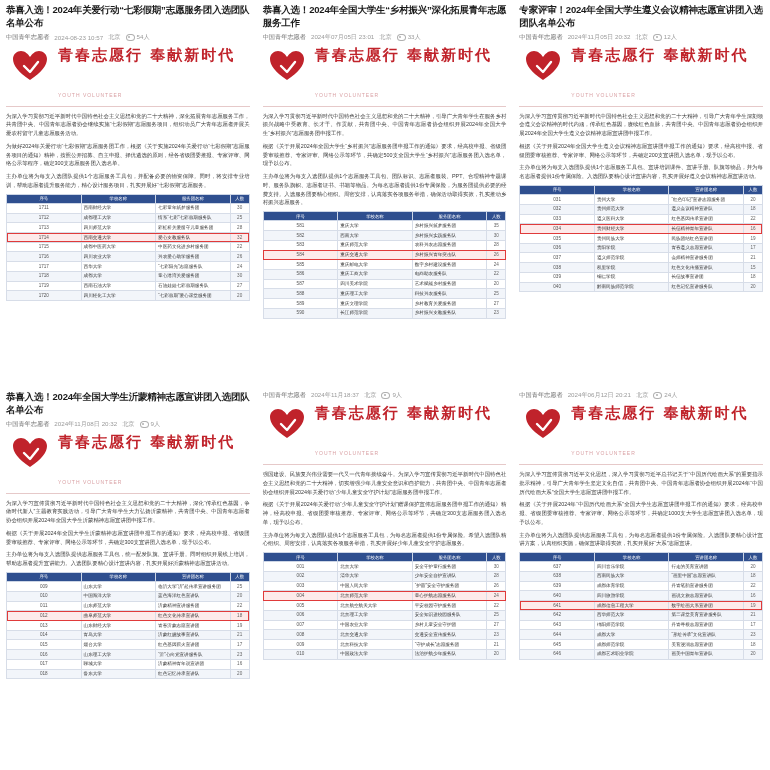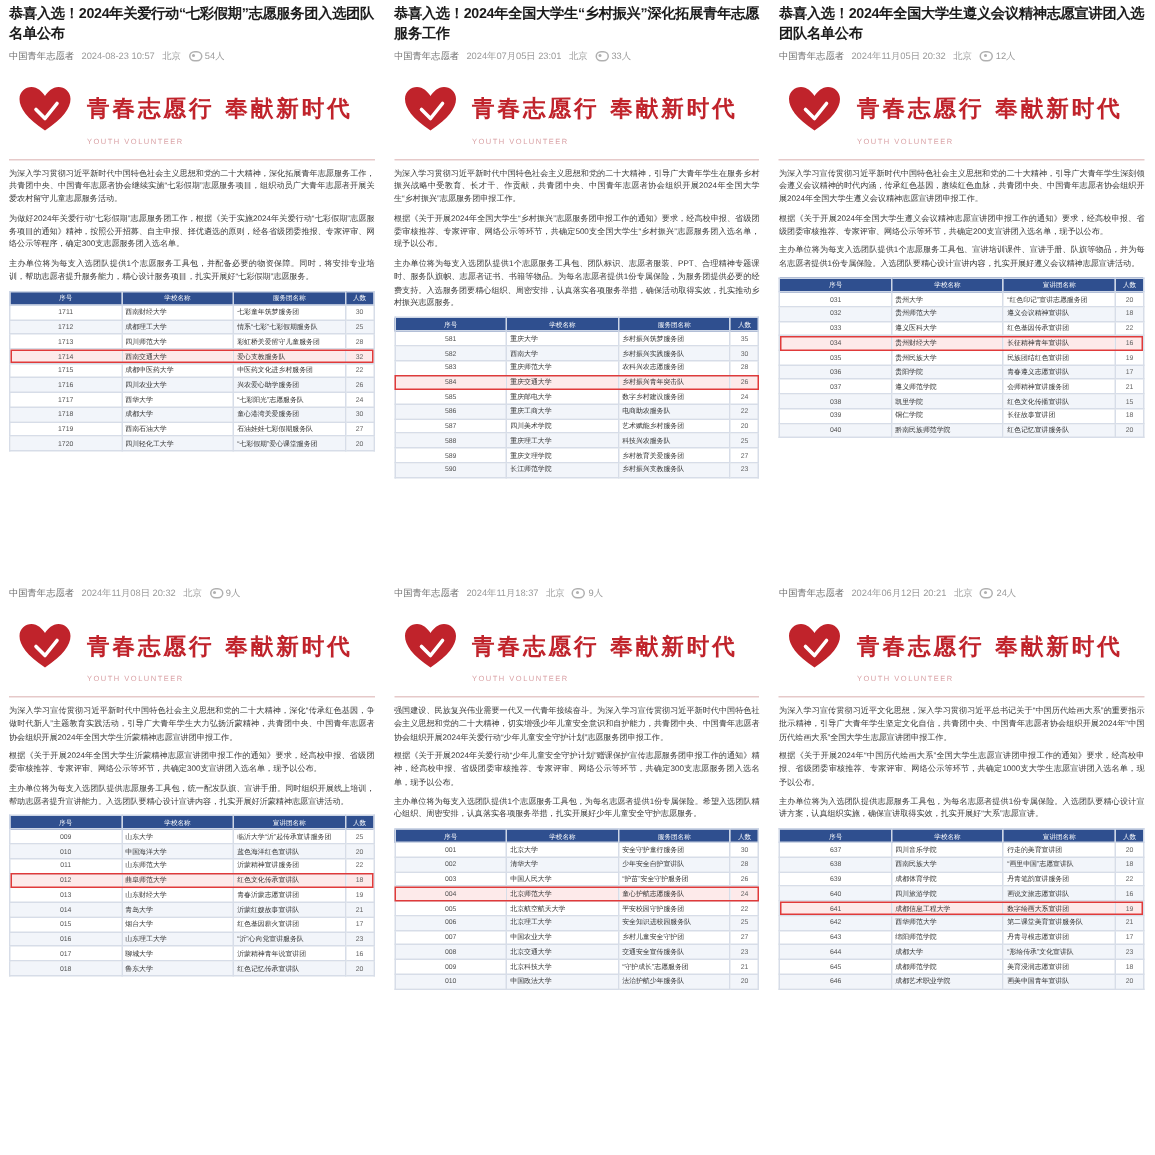--- a/index.html
+++ b/index.html
@@ -50,21 +50,21 @@
     display:inline-block;width:7px;height:5px;border:0.8px solid #b0b0b0;
     border-radius:50% 50% 50% 50%/60% 60% 60% 60%;position:relative;
   }
   .eye:after{content:"";position:absolute;width:2px;height:2px;background:#b0b0b0;border-radius:50%;left:1.7px;top:1.1px;}
 
   .banner{
     position:relative;
     height:54px;
     margin:2px 0 6px 0;
     display:flex;
-    align-items:center;
+    align-items:flex-start;
     gap:8px;
     padding-left:4px;
   }
   .heart{
     position:relative;
     width:40px;height:40px;flex:0 0 40px;
   }
   .heart svg{width:40px;height:40px;display:block;}
   .banner-text{
     font-size:15px;
@@ -326,21 +326,21 @@
               <td>长江师范学院</td>
               <td>乡村振兴支教服务队</td>
               <td class="numcol">23</td>
             </tr>
         </tbody>
       </table>
     </div>
   </div>
 
   <div class="card">
-    <div class="headline">恭喜入选！2024年全国大学生遵义会议精神志愿宣讲团入选团队名单公布</div>
+    <div class="headline">专家评审！2024年全国大学生遵义会议精神志愿宣讲团入选团队名单公布</div>
     <div class="metaline">
       <span class="meta-src">中国青年志愿者</span>
       <span class="meta-date">2024年11月05日 20:32</span>
       <span class="meta-loc">北京</span>
       <span class="meta-read">
         <span class="eye"></span>
         <span>12人</span>
       </span>
     </div>
     <div class="banner">
@@ -427,20 +427,21 @@
               <td>黔南民族师范学院</td>
               <td>红色记忆宣讲服务队</td>
               <td class="numcol">20</td>
             </tr>
         </tbody>
       </table>
     </div>
   </div>
 
   <div class="card r2">
+    <div class="headline">恭喜入选！2024年全国大学生沂蒙精神志愿宣讲团入选团队名单公布</div>
     <div class="metaline">
       <span class="meta-src">中国青年志愿者</span>
       <span class="meta-date">2024年11月08日 20:32</span>
       <span class="meta-loc">北京</span>
       <span class="meta-read">
         <span class="eye"></span>
         <span>9人</span>
       </span>
     </div>
     <div class="banner">

